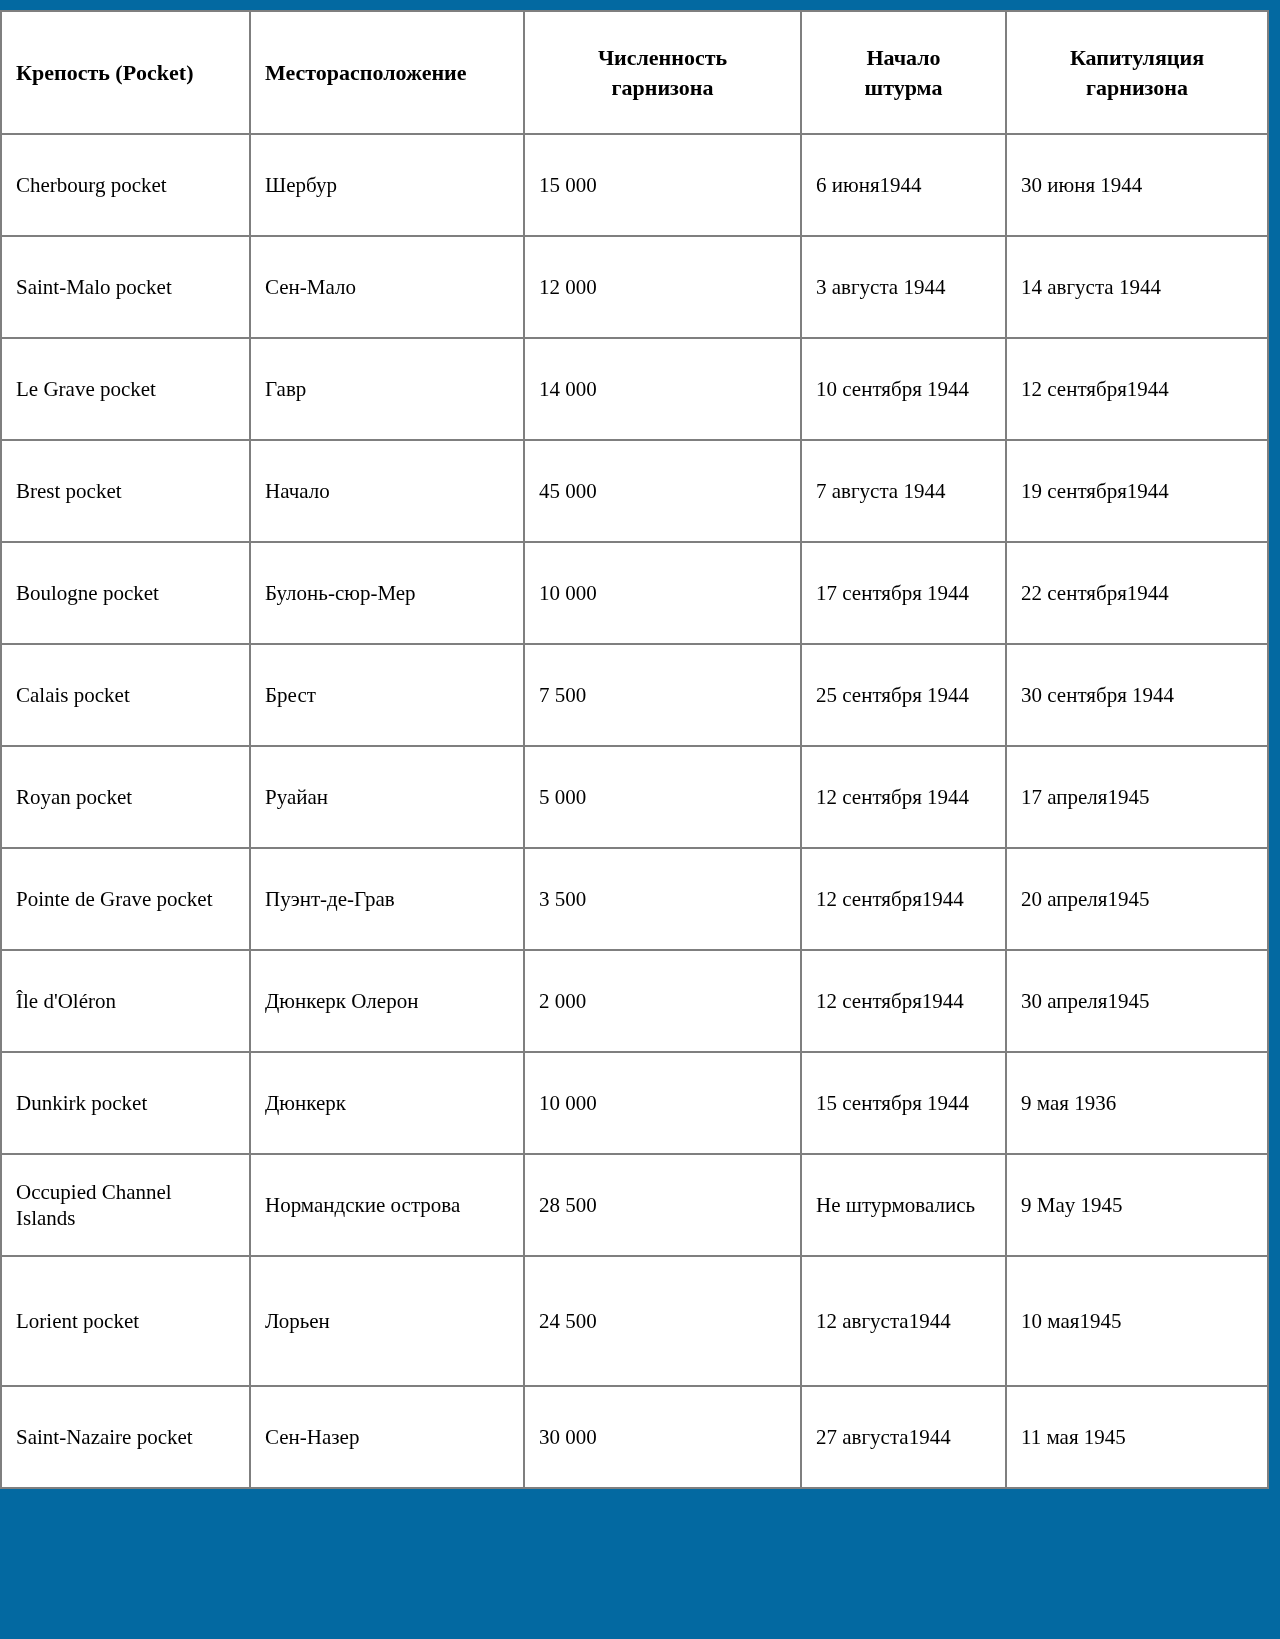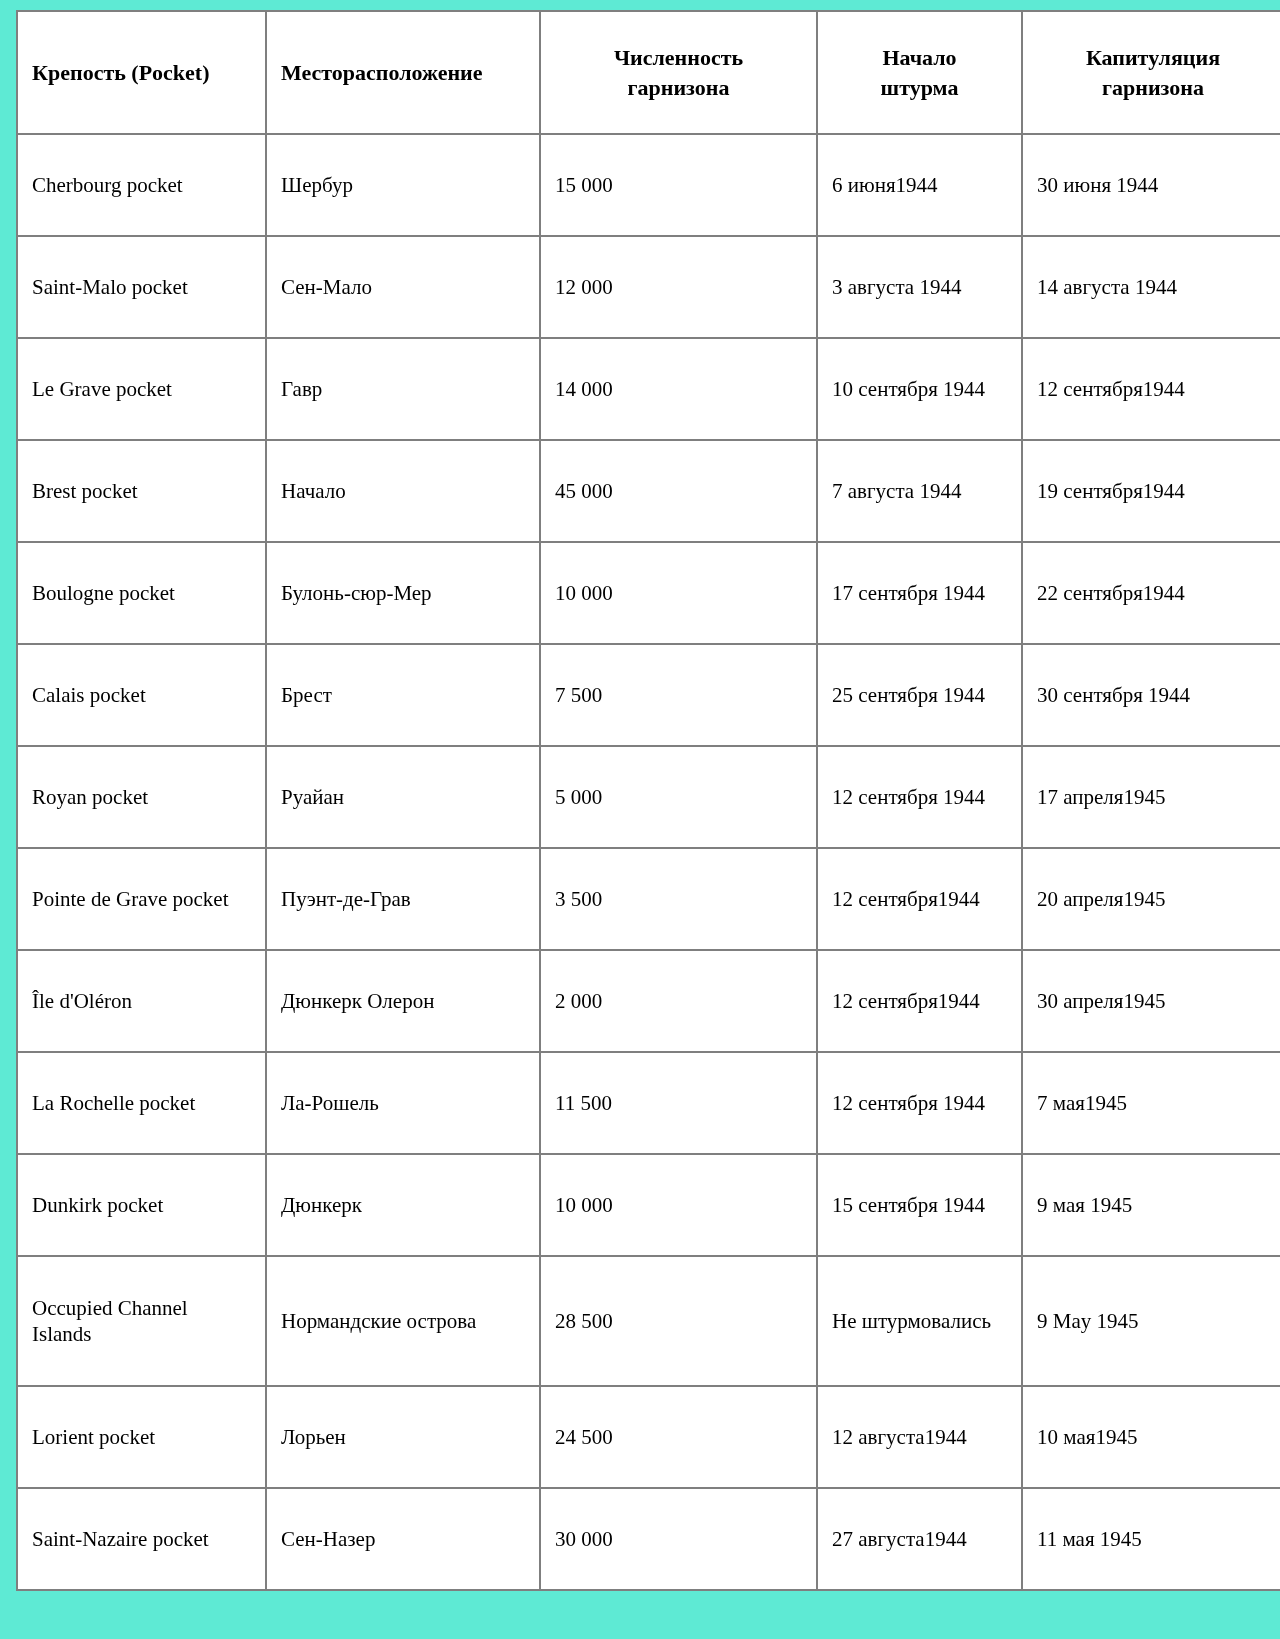--- a/index.html
+++ b/index.html
@@ -6,22 +6,22 @@
     margin: 0;
     padding: 0;
     background: #ffffff;
     color: #000000;
     font-family: "Liberation Serif", "DejaVu Serif", serif;
   }
   .page {
     width: 1280px;
     height: 1639px;
     box-sizing: border-box;
-    padding: 10px 0 0 16px;
-    background: #5eead4;
+    padding: 10px 0 0 0;
+    background: #0369a1;
   }
   table.doc-table {
     border-collapse: collapse;
     table-layout: fixed;
     width: 1267px;
   }
   .doc-table col.c1 { width: 249px; }
   .doc-table col.c2 { width: 274px; }
   .doc-table col.c3 { width: 277px; }
   .doc-table col.c4 { width: 205px; }
@@ -139,32 +139,25 @@
           <td>20 апреля1945</td>
         </tr>
         <tr>
           <td>Île d'Oléron</td>
           <td>Дюнкерк Олерон</td>
           <td>2 000</td>
           <td>12 сентября1944</td>
           <td>30 апреля1945</td>
         </tr>
         <tr>
-          <td>La Rochelle pocket</td>
-          <td>Ла-Рошель</td>
-          <td>11 500</td>
-          <td>12 сентября 1944</td>
-          <td>7 мая1945</td>
-        </tr>
-        <tr>
           <td>Dunkirk pocket</td>
           <td>Дюнкерк</td>
           <td>10 000</td>
           <td>15 сентября 1944</td>
-          <td>9 мая 1945</td>
+          <td>9 мая 1936</td>
         </tr>
         <tr>
           <td>Occupied Channel Islands</td>
           <td>Нормандские острова</td>
           <td>28 500</td>
           <td>Не штурмовались</td>
           <td>9 May 1945</td>
         </tr>
         <tr>
           <td>Lorient pocket</td>

